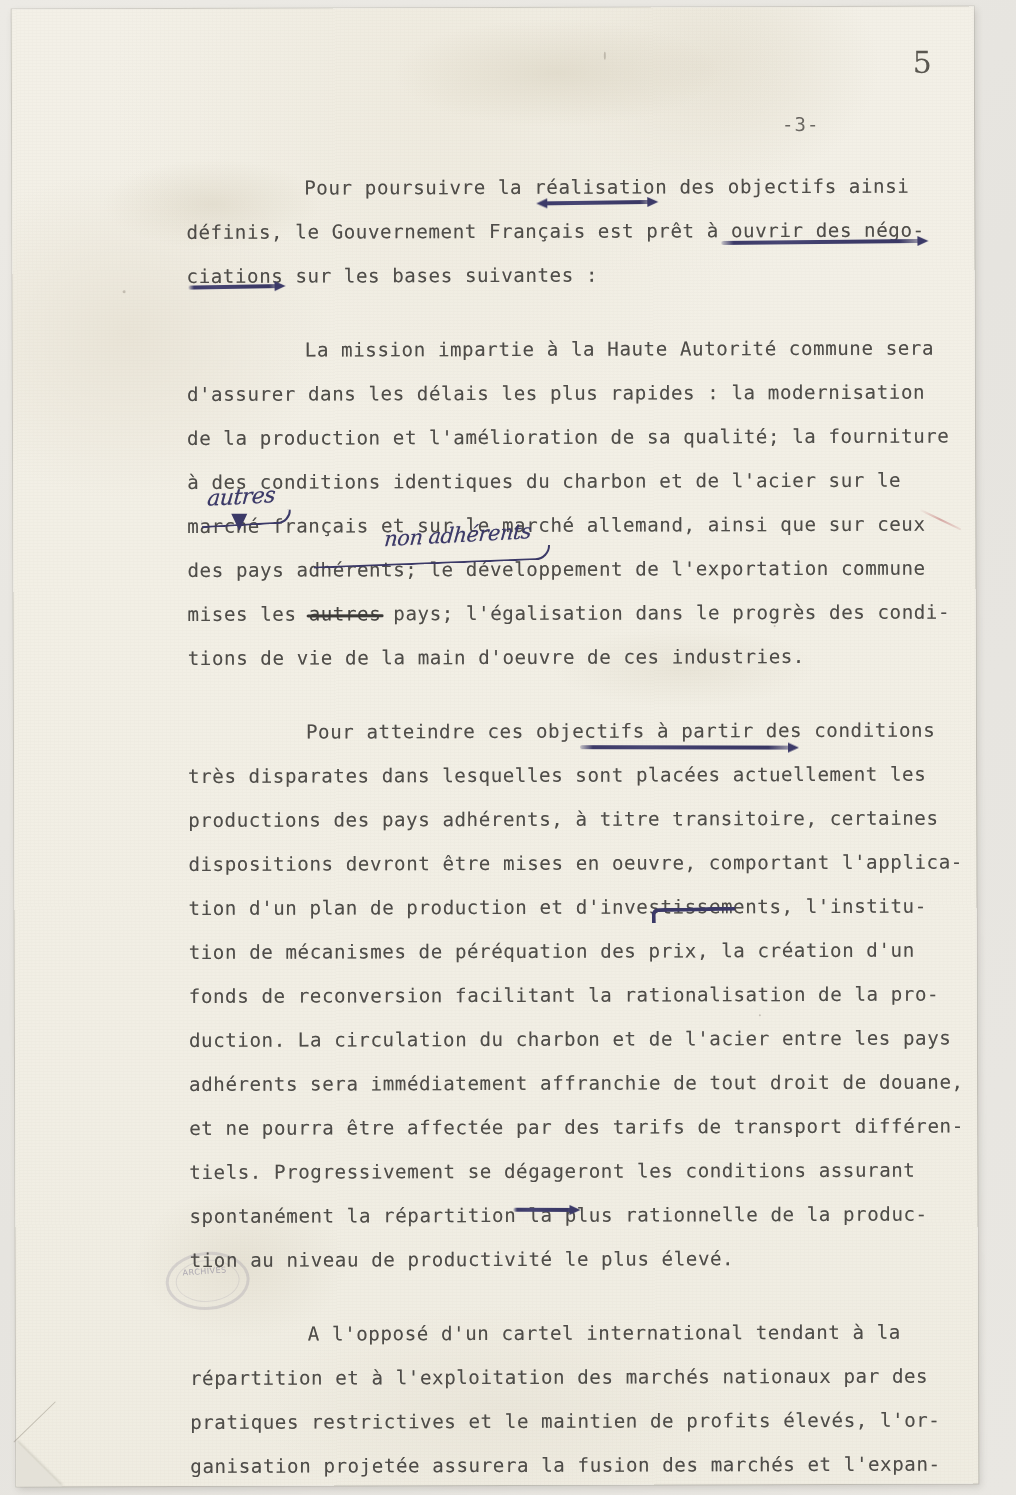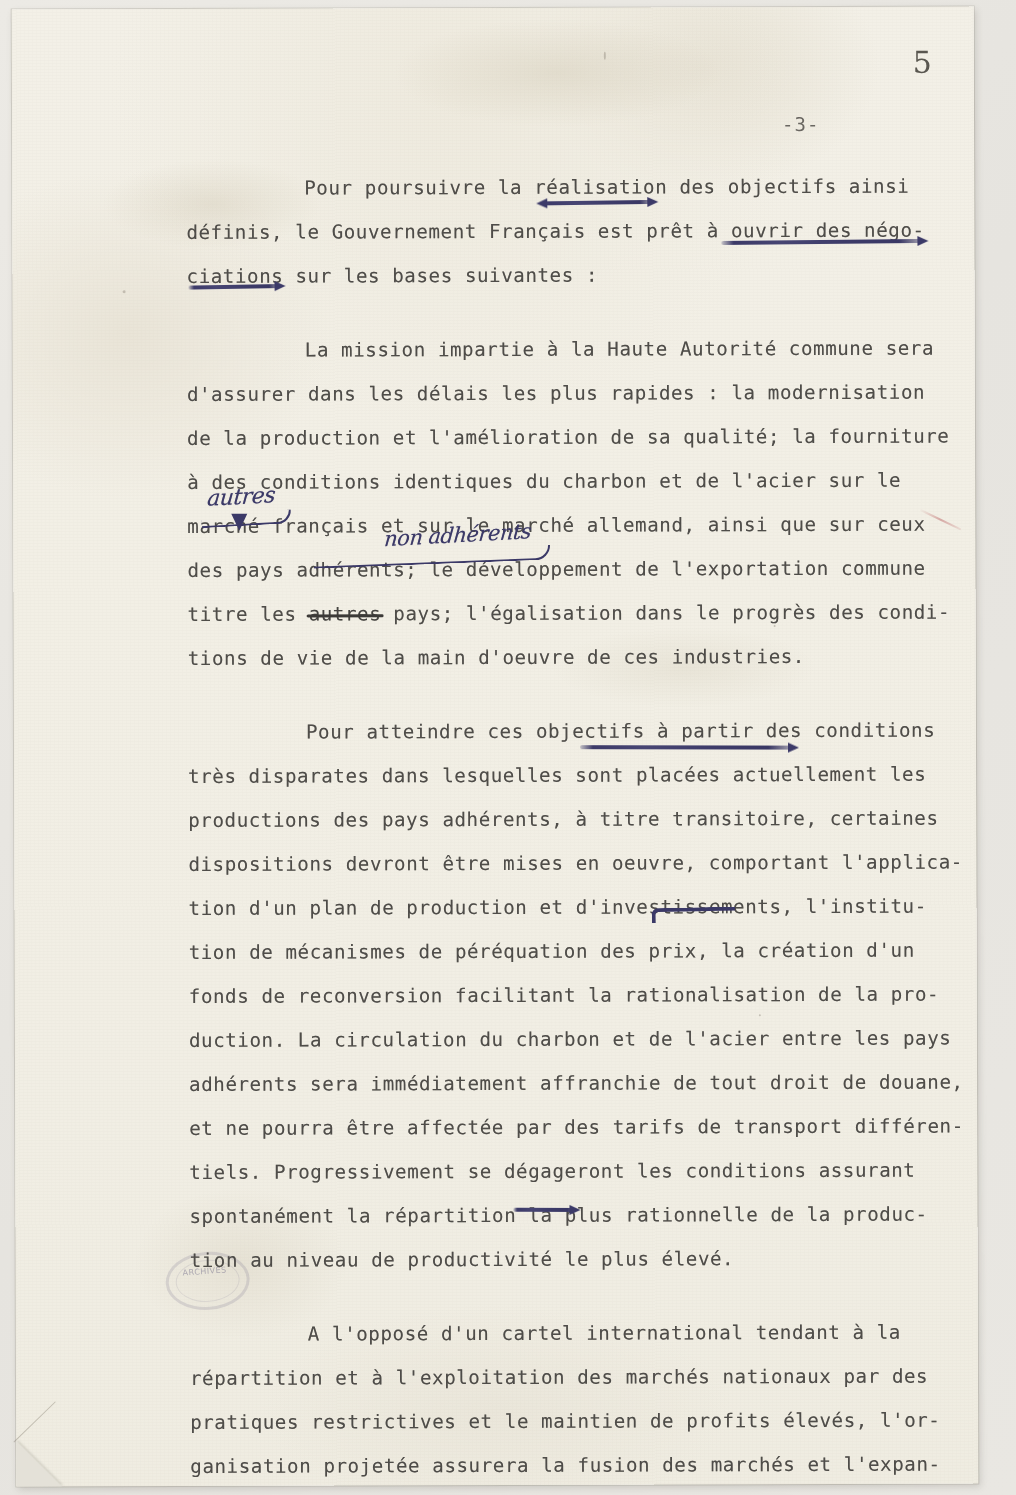--- a/index.html
+++ b/index.html
@@ -243,21 +243,21 @@
 
       <div class="para">
         <div class="line indent">La mission impartie à la Haute Autorité commune sera</div>
         <div class="line">d'assurer dans les délais les plus rapides : la modernisation</div>
         <div class="line">de la production et l'amélioration de sa qualité; la fourniture</div>
         <div class="line">à des conditions identiques du charbon et de l'acier sur le</div>
         <div class="line">marché français et sur le marché allemand, ainsi que sur ceux</div>
 
         <div class="line"><span>des</span><span> pays adhérents; le développement de l'exportation commune</span></div>
 
-        <div class="line"><span>titre les </span><span class="struck">autres</span><span> pays; l'égalisation dans le progrès des condi-</span></div>
+        <div class="line"><span>mises les </span><span class="struck">autres</span><span> pays; l'égalisation dans le progrès des condi-</span></div>
 
         <div class="line">tions de vie de la main d'oeuvre de ces industries.</div>
       </div>
 
       <div class="para">
         <div class="line indent">Pour atteindre ces objectifs à partir des conditions</div>
         <div class="line">très disparates dans lesquelles sont placées actuellement les</div>
         <div class="line">productions des pays adhérents, à titre transitoire, certaines</div>
         <div class="line">dispositions devront être mises en oeuvre, comportant l'applica-</div>
         <div class="line">tion d'un plan de production et d'investissements, l'institu-</div>

